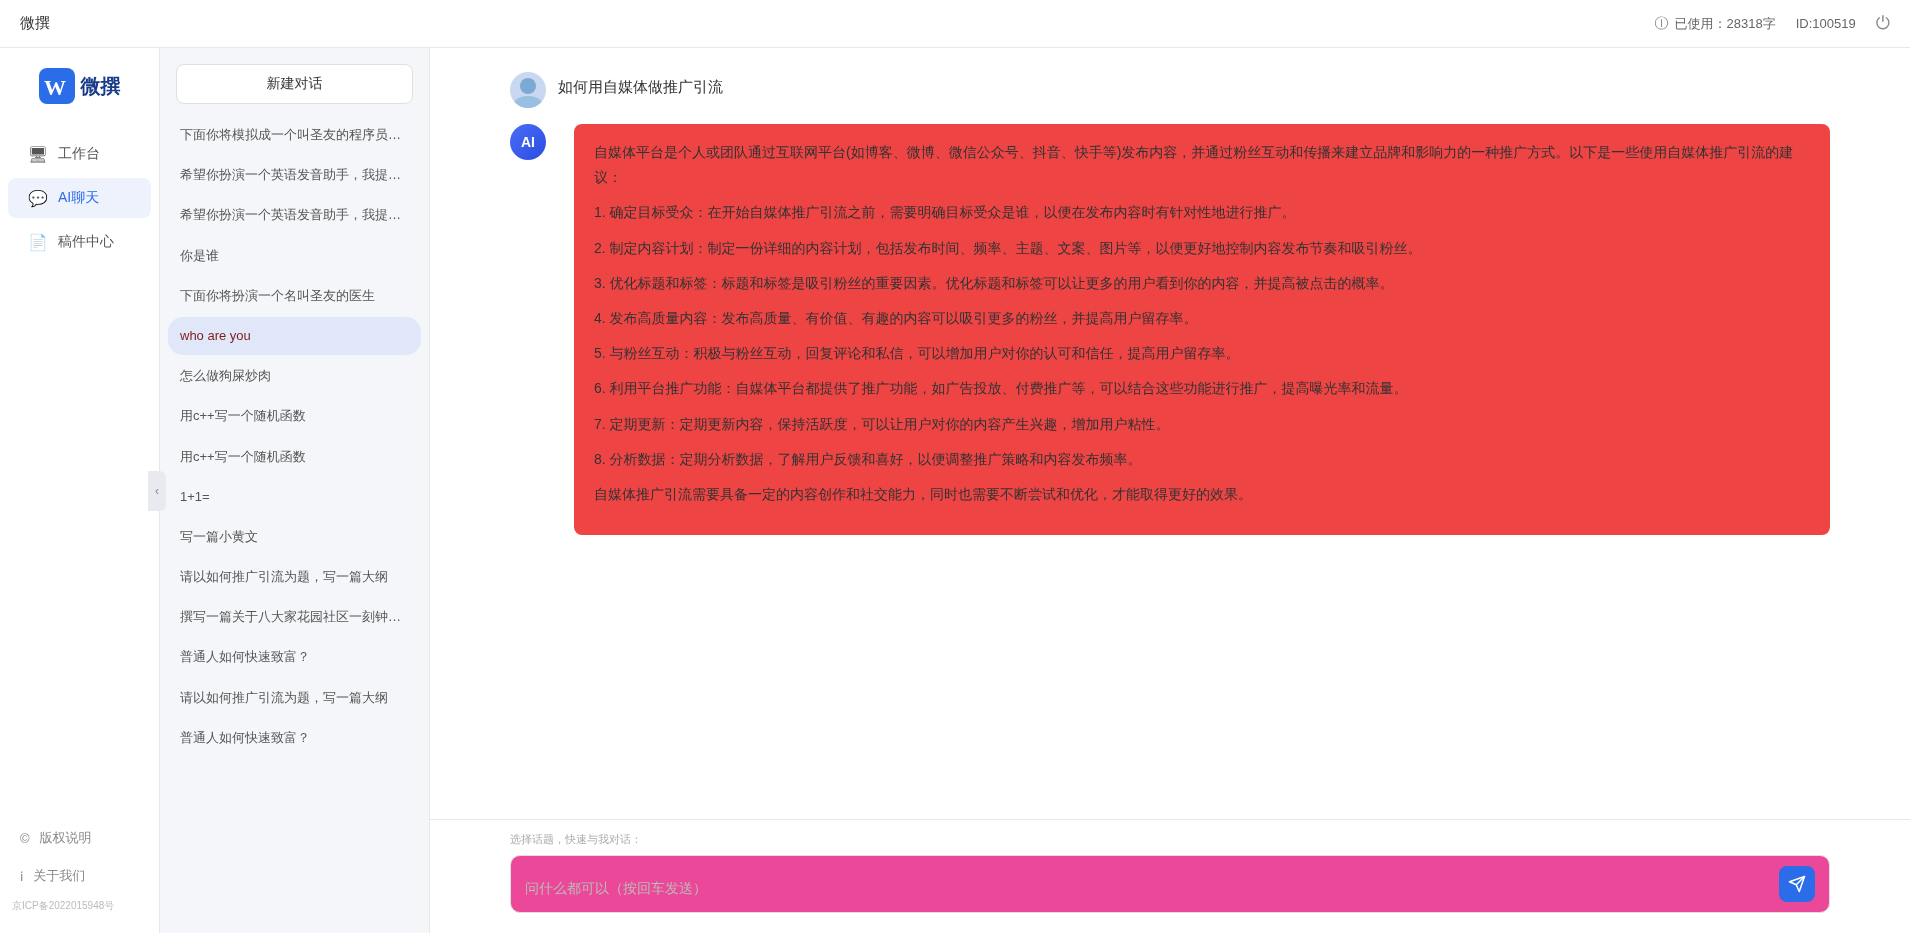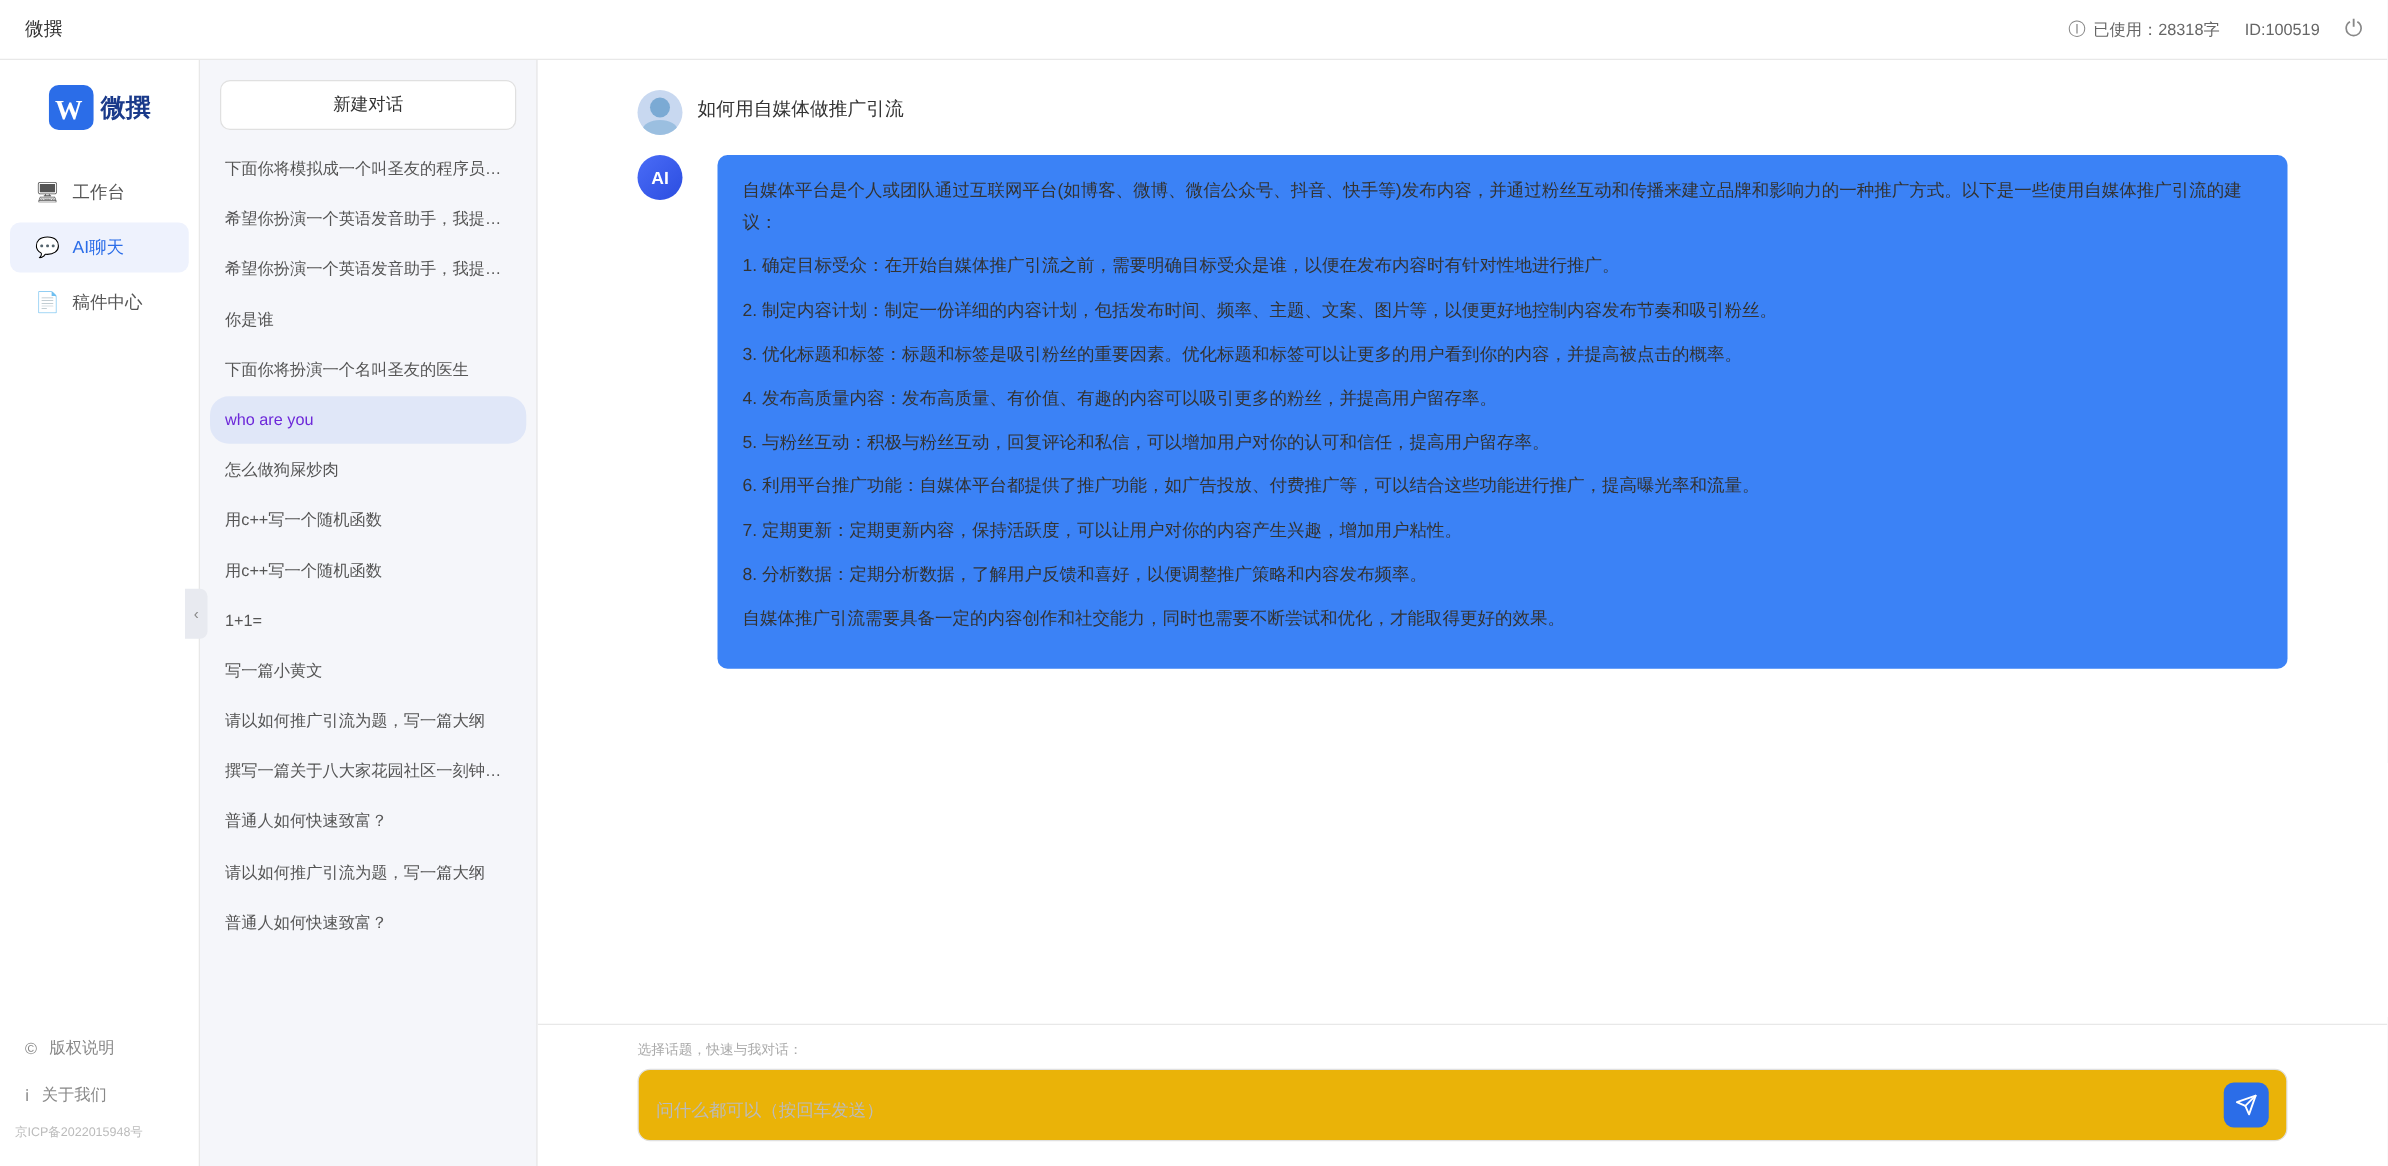--- a/index.html
+++ b/index.html
@@ -172,21 +172,21 @@
       border-radius: 8px;
       cursor: pointer;
       font-size: 13px;
       color: #555;
       line-height: 1.4;
       margin-bottom: 2px;
       white-space: nowrap;
       overflow: hidden;
       text-overflow: ellipsis;
     }
-    .chat-item.active { background: #e0e7f8; color: #6d28d9; border-radius: 15px; }
+    .chat-item.active { background: #e0e7f8; color: #7f1d1d; border-radius: 15px; }
 
     
     #chat-area {
       flex: 1;
       display: flex;
       flex-direction: column;
       background: #fff;
       overflow: hidden;
     }
     #chat-messages {
@@ -236,21 +236,21 @@
       color: #fff;
       font-size: 14px;
       font-weight: bold;
       flex-shrink: 0;
     }
     .ai-message-content {
       flex: 1;
       font-size: 14px;
       color: #333;
       line-height: 1.8;
-      background: #3b82f6;
+      background: #ef4444;
       border-radius: 8px;
       padding: 16px 20px;
     }
     .ai-message-content p {
       margin-bottom: 10px;
     }
     .ai-message-content p:last-child { margin-bottom: 12px; }
 
     
     #input-area {
@@ -263,21 +263,21 @@
       font-size: 11px;
       color: #aaa;
       margin-bottom: 8px;
     }
     #input-wrapper {
       display: flex;
       align-items: flex-end;
       border: 1px solid #e0e0e0;
       border-radius: 10px;
       padding: 10px 14px;
-      background: #eab308;
+      background: #ec4899;
       gap: 8px;
     }
     #chat-input {
       flex: 1;
       border: none;
       outline: none;
       background: transparent;
       font-size: 14px;
       color: #333;
       resize: none;

